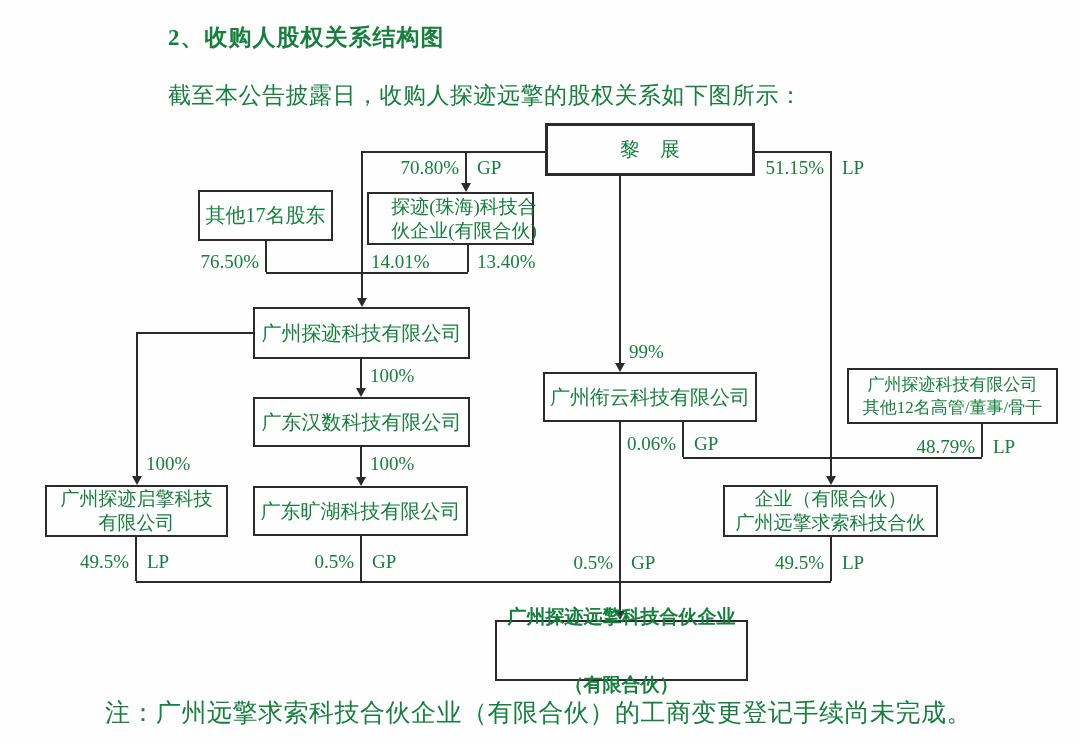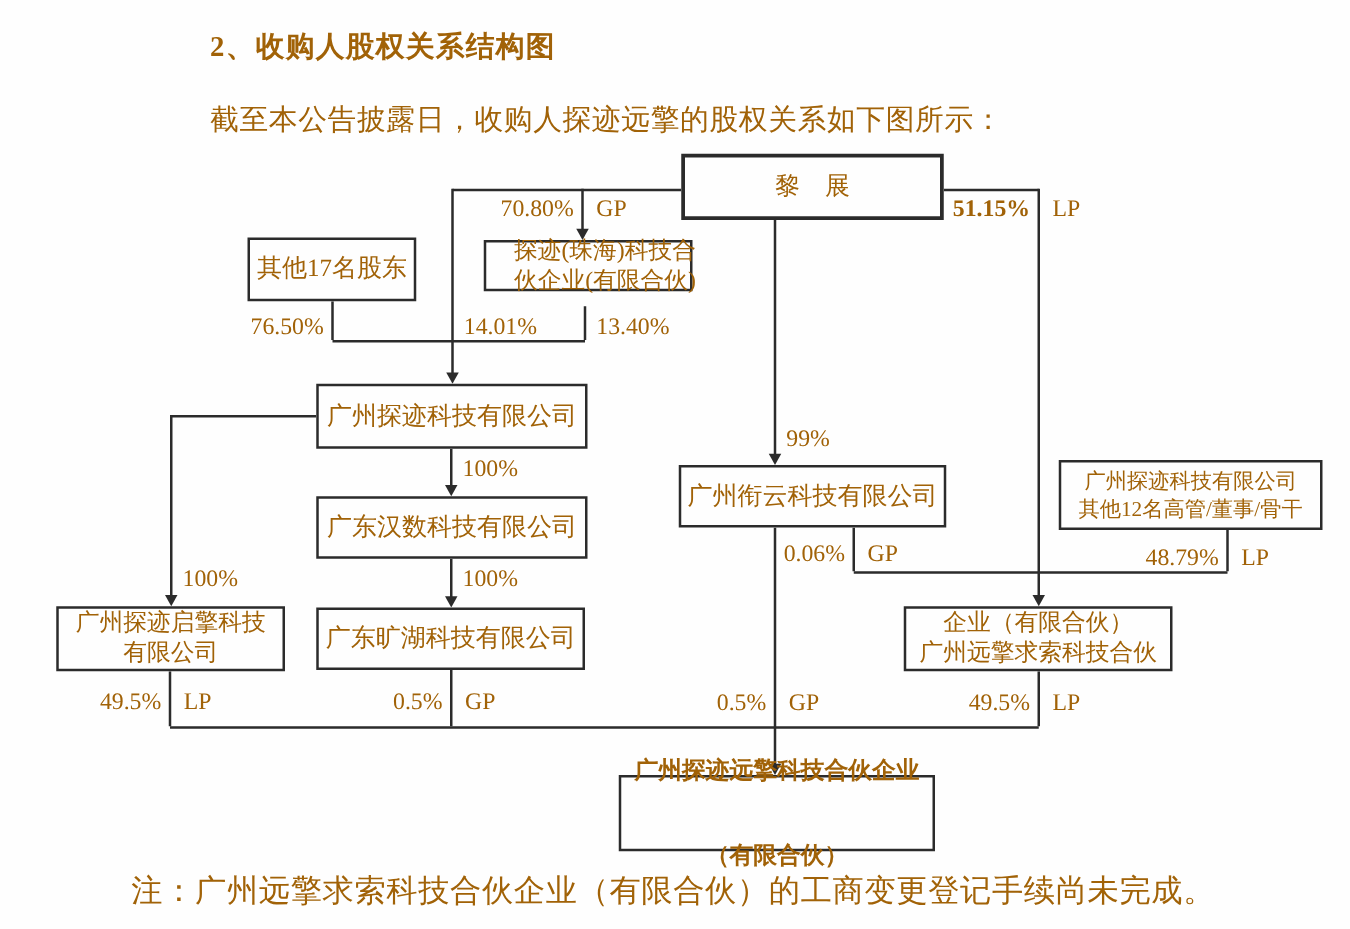--- a/index.html
+++ b/index.html
@@ -1,21 +1,21 @@
 <!DOCTYPE html>
 <html><head>
 <meta charset="utf-8">
 <style>
   html,body{margin:0;padding:0;background:#ffffff;}
   #page{
     position:relative;
     width:1080px;height:743px;
     background:#fefefe;
     font-family:"Liberation Serif","DejaVu Serif",serif;
-    color:#a16207;
+    color:#15803d;
     overflow:hidden;
   }
   .title{
     position:absolute;left:168px;top:22px;
     font-size:23px;font-weight:bold;letter-spacing:1px;
     white-space:nowrap;
   }
   .intro{
     position:absolute;left:168px;top:80px;
     font-size:23px;letter-spacing:0.5px;
@@ -65,21 +65,21 @@
 <div id="page">
   <div class="title">2、收购人股权关系结构图</div>
   <div class="intro">截至本公告披露日，收购人探迹远擎的股权关系如下图所示：</div>
   <div id="diagram">
       <div class="node thick" style="left: 545px; top: 123px; width: 210px; height: 53px;">
         <div class="ln">黎　展</div>
       </div>
       <div class="node" style="left: 198px; top: 190px; width: 135px; height: 51px;">
         <div class="ln">其他17名股东</div>
       </div>
-      <div class="node small" style="left: 387px; top: 192px; width: 167px; height: 41px; padding-left: 27px;">
+      <div class="node small" style="left: 367px; top: 192px; width: 167px; height: 53px; padding-left: 27px;">
         <div class="ln">探迹(珠海)科技合</div>
         <div class="ln">伙企业(有限合伙)</div>
       </div>
       <div class="node" style="left: 253px; top: 307px; width: 217px; height: 52px;">
         <div class="ln">广州探迹科技有限公司</div>
       </div>
       <div class="node" style="left: 253px; top: 397px; width: 217px; height: 50px;">
         <div class="ln">广东汉数科技有限公司</div>
       </div>
       <div class="node" style="left: 253px; top: 486px; width: 215px; height: 50px;">
@@ -136,21 +136,21 @@
       <div class="arrow" style="left: 826px; top: 476px;"></div>
       <div class="lbl" style="right: 621px; top: 157px; margin-left: 14px;">70.80%</div>
       <div class="lbl" style="left: 477px; top: 157px;">GP</div>
       <div class="lbl" style="right: 821px; top: 251px;">76.50%</div>
       <div class="lbl" style="left: 371px; top: 251px;">14.01%</div>
       <div class="lbl" style="left: 477px; top: 251px;">13.40%</div>
       <div class="lbl" style="left: 629px; top: 341px;">99%</div>
       <div class="lbl" style="left: 370px; top: 365px;">100%</div>
       <div class="lbl" style="left: 370px; top: 453px;">100%</div>
       <div class="lbl" style="left: 146px; top: 453px;">100%</div>
-      <div class="lbl" style="right: 256px; top: 157px; font-weight: bold;">51.15%</div>
+      <div class="lbl" style="right: 256px; top: 157px;">51.15%</div>
       <div class="lbl" style="left: 842px; top: 157px;">LP</div>
       <div class="lbl" style="right: 404px; top: 433px;">0.06%</div>
       <div class="lbl" style="left: 694px; top: 433px;">GP</div>
       <div class="lbl" style="right: 105px; top: 436px;">48.79%</div>
       <div class="lbl" style="left: 993px; top: 436px;">LP</div>
       <div class="lbl" style="right: 951px; top: 551px;">49.5%</div>
       <div class="lbl" style="left: 147px; top: 551px;">LP</div>
       <div class="lbl" style="right: 726px; top: 551px;">0.5%</div>
       <div class="lbl" style="left: 372px; top: 551px;">GP</div>
       <div class="lbl" style="right: 467px; top: 552px;">0.5%</div>

